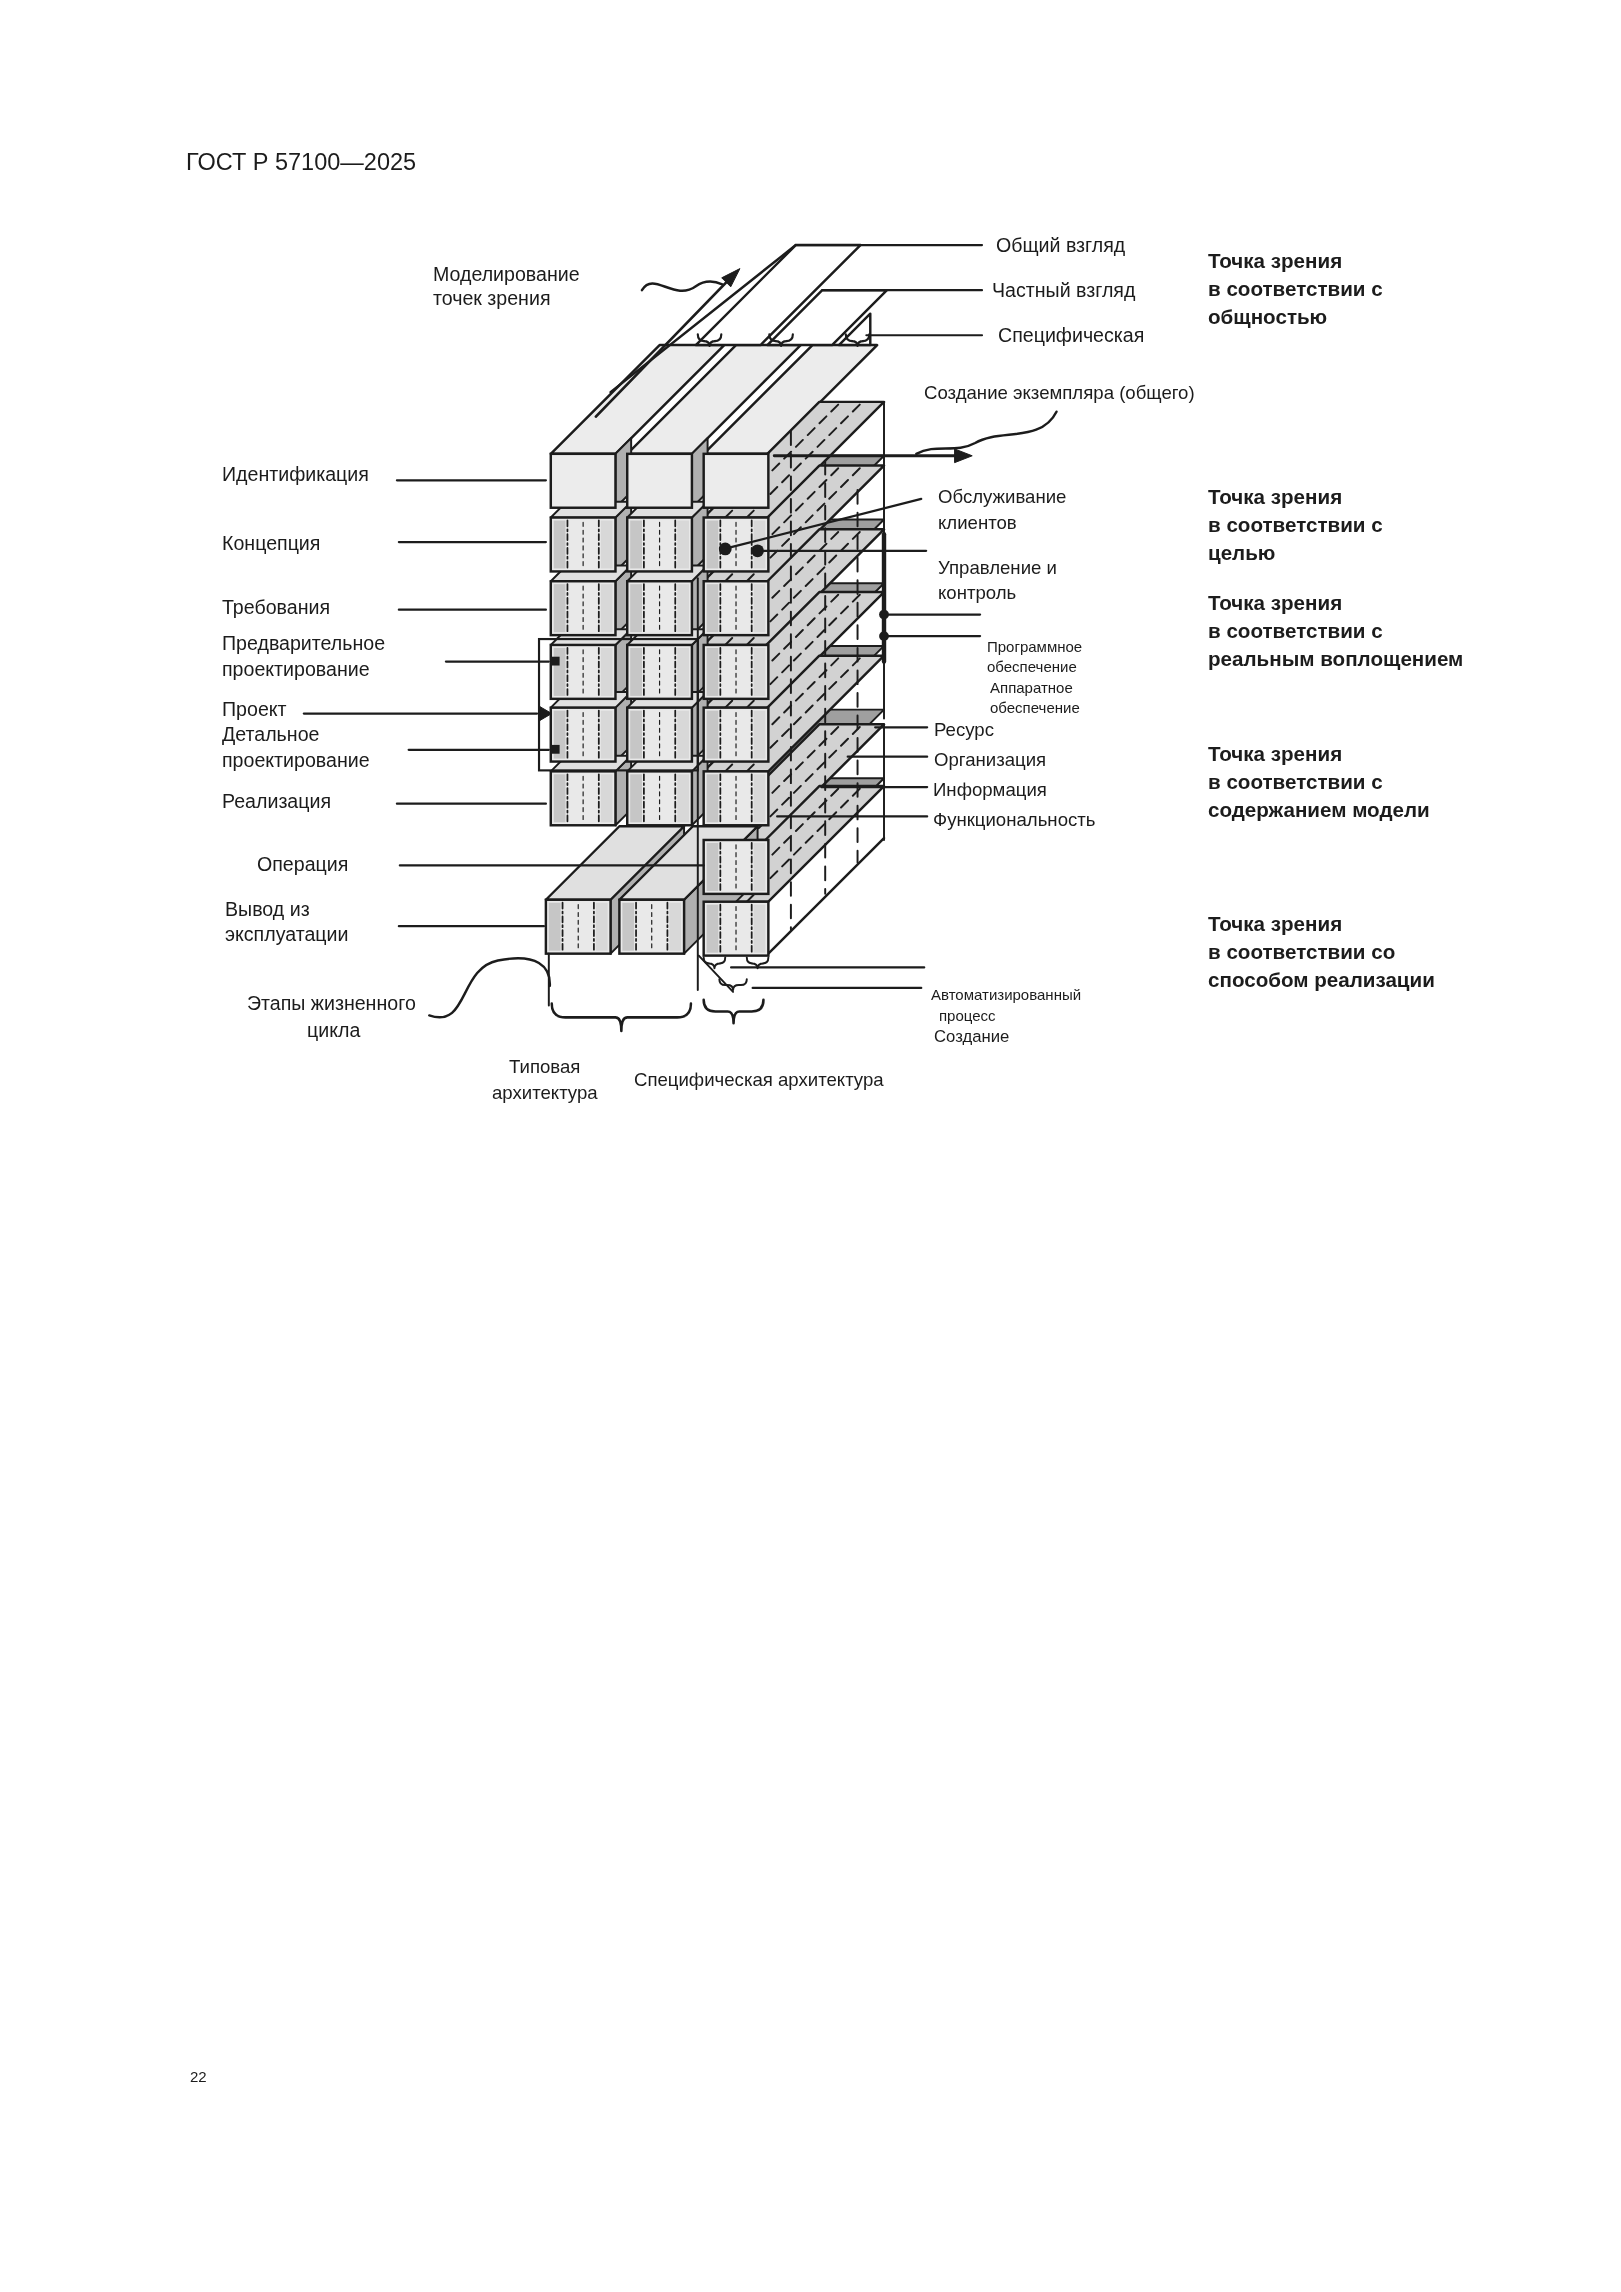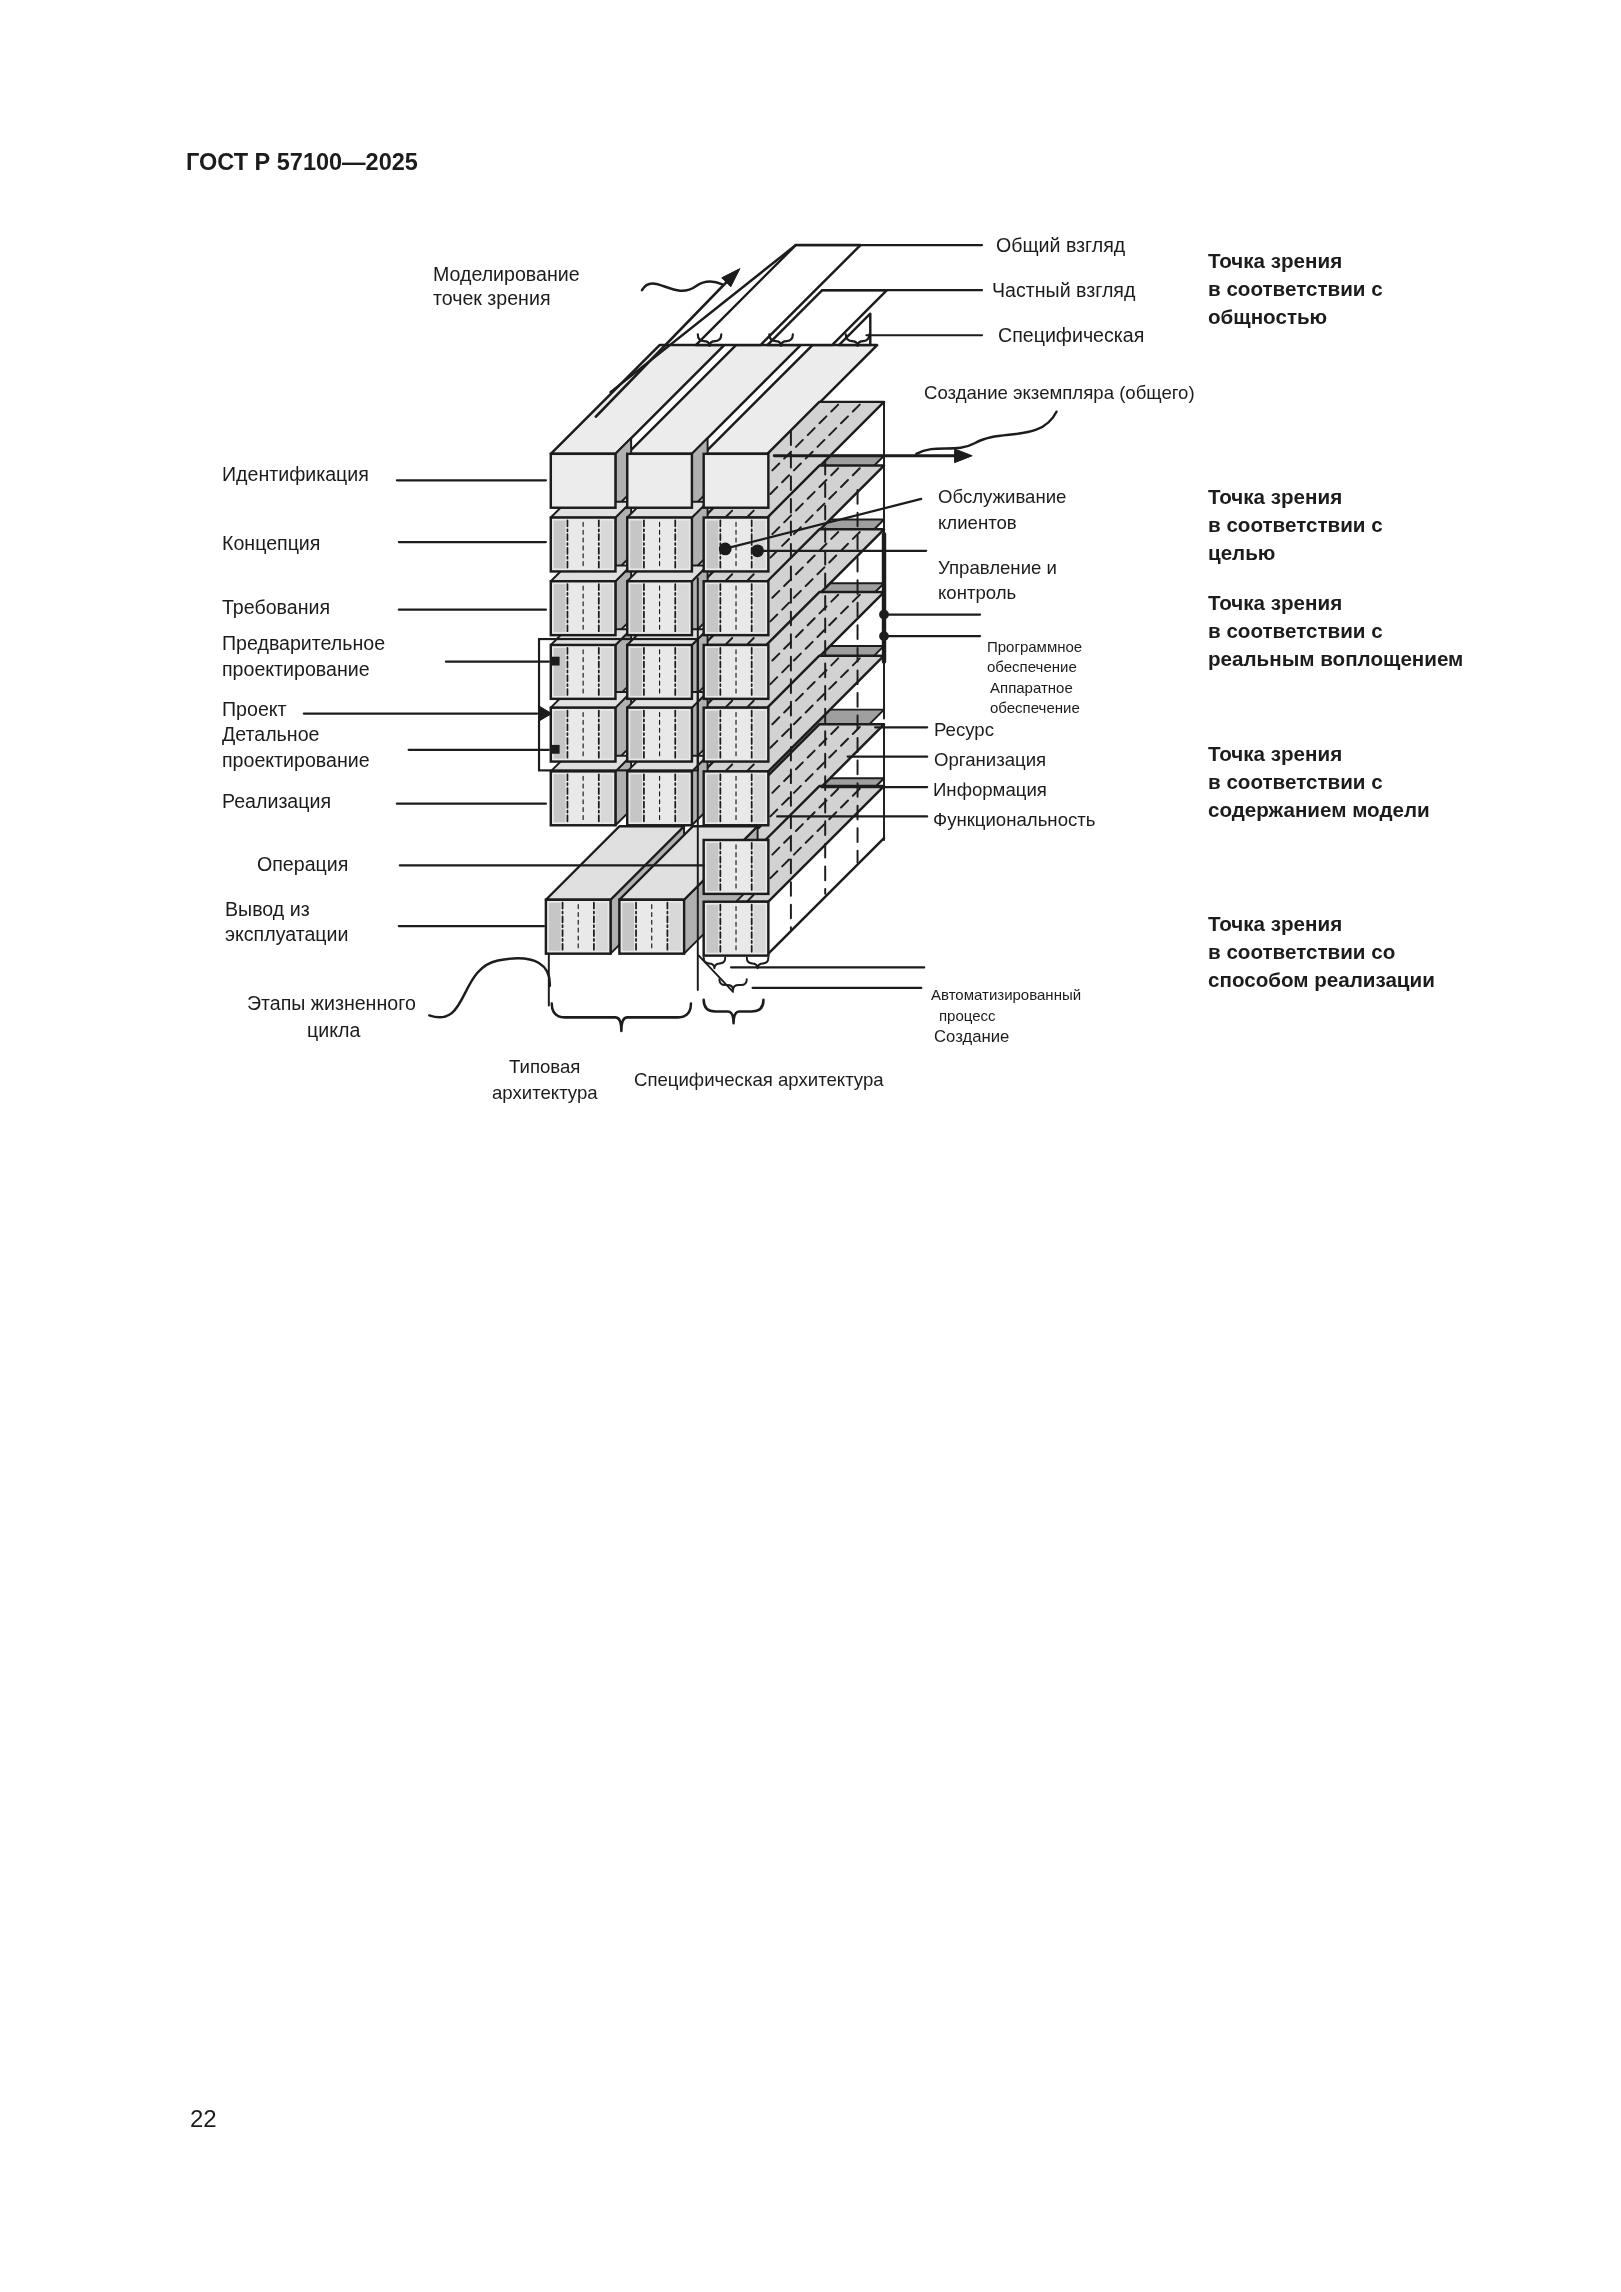--- a/index.html
+++ b/index.html
@@ -3,23 +3,23 @@
 <meta charset="utf-8">
 <style>
   html,body{margin:0;padding:0;background:#888;}
   .page{position:relative;width:1621px;height:2293px;background:#ffffff;
         font-family:"Liberation Sans",sans-serif;color:#1c1c1c;overflow:hidden;margin:0 auto;}
   .lbl{position:absolute;white-space:nowrap;font-size:19.6px;line-height:23.5px;}
   .md{font-size:18.6px;line-height:25.5px;}
   .sm{font-size:15px;line-height:19.6px;margin-top:48px;}
   .bold{font-weight:400;}
   .vp{position:absolute;font-size:20.6px;line-height:28px;font-weight:700;white-space:nowrap;}
-  .hdr{position:absolute;font-size:23.5px;font-weight:700;white-space:nowrap;}
+  .hdr{position:absolute;font-size:23.5px;font-weight:400;white-space:nowrap;}
   .cap{position:absolute;font-size:21.6px;white-space:nowrap;letter-spacing:0.3px;}
-  .pgnum{position:absolute;font-size:24px;margin-top:37px;}
+  .pgnum{position:absolute;font-size:15px;}
   svg.diag{position:absolute;left:0;top:0;}
 </style>
 </head>
 <body>
 
 <div class="page">
 
   <div class="hdr" style="left:186px;top:149px">ГОСТ Р 57100—2025</div>
 
   <svg class="diag" id="diagsvg" width="1621" height="1235" viewBox="0 0 1654 1260">

